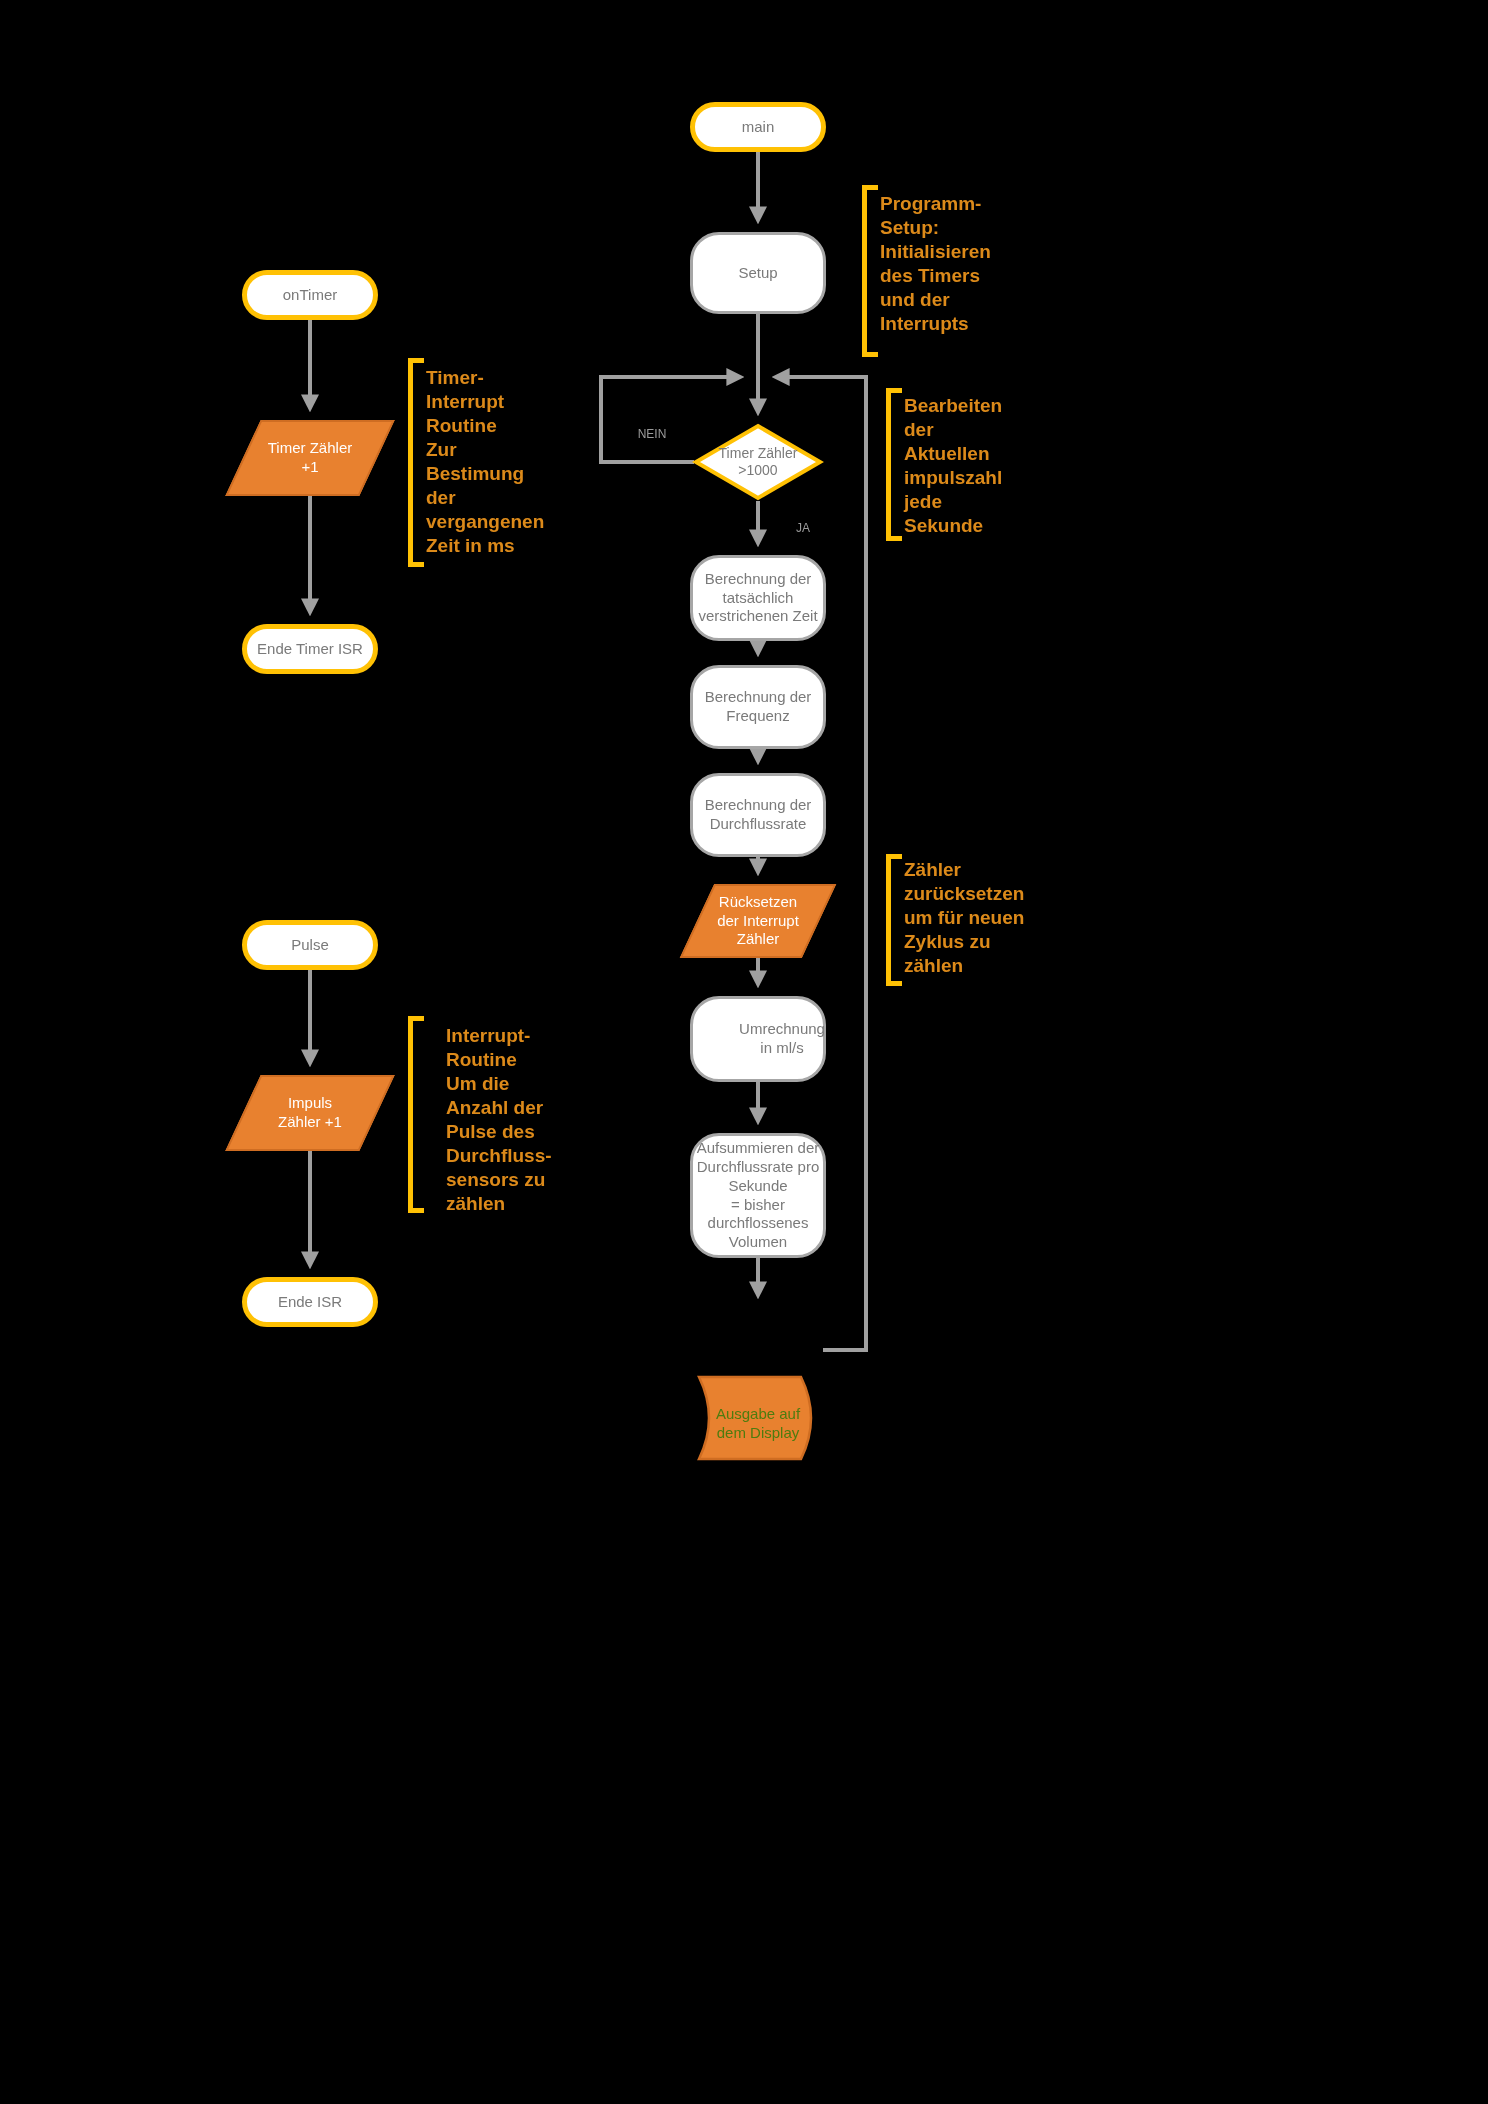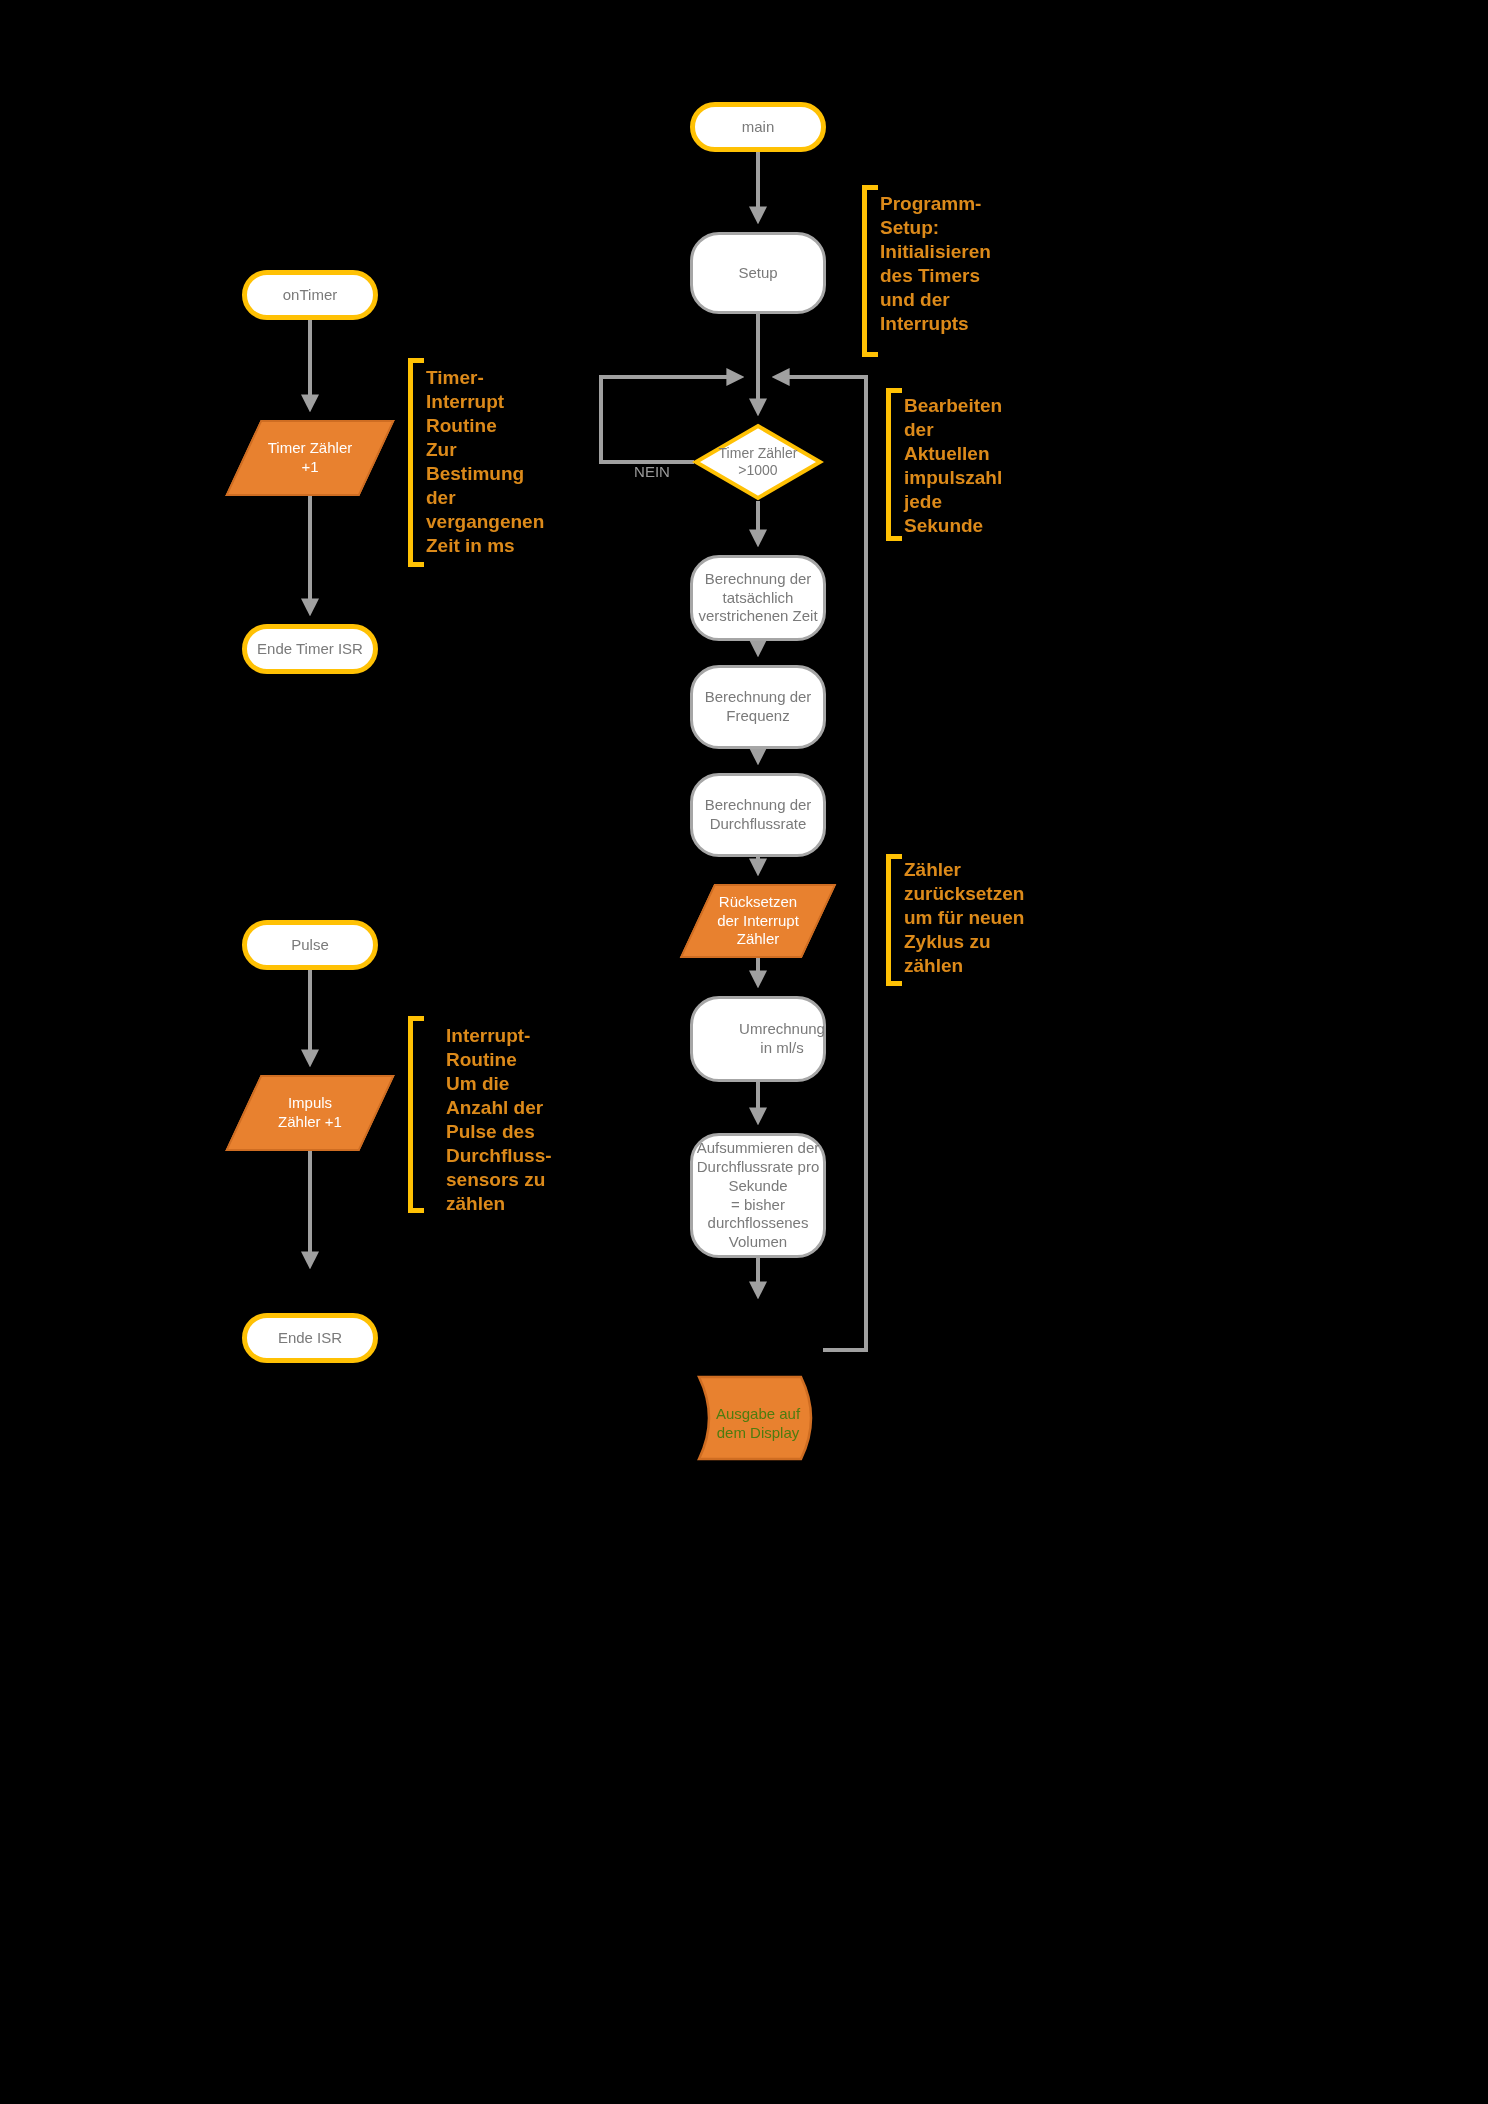--- a/index.html
+++ b/index.html
@@ -42,21 +42,21 @@
     position:absolute;color:var(--annotation-orange);font-size:19px;font-weight:bold;
     line-height:1.26;white-space:pre-line;text-shadow:1px 1px 1px rgba(0,0,0,.65);
   }
   .bracket{position:absolute;width:14px;border-left:5px solid var(--gold);box-sizing:border-box;}
   .bracket::before,.bracket::after{
     content:"";position:absolute;left:-5px;width:16px;height:5px;background:var(--gold);
   }
   .bracket::before{top:0;}
   .bracket::after{bottom:0;}
   .edge-label{
-    position:absolute;color:var(--edge-label-gray);font-size:15px;text-align:center;margin-top:36px;
+    position:absolute;color:var(--edge-label-gray);font-size:12px;text-align:center;
   }
 </style>
 </head>
 <body>
 
 <div id="canvas">
 
   <svg id="connector-layer" viewBox="0 0 1488 2104" xmlns="http://www.w3.org/2000/svg">
     <defs>
       <marker id="arrow" markerWidth="4.5" markerHeight="4.5" refX="3.4" refY="2.25" orient="auto" markerUnits="strokeWidth">
@@ -112,21 +112,21 @@
   <div class="node pill" style="left:242px;top:920px;width:136px;height:50px;">
     <span class="lbl">Pulse</span>
   </div>
 
   <div class="node para" style="left:243px;top:1075px;width:134px;height:76px;">
     <span class="shape-bg"></span>
     <span class="lbl">Impuls
 Zähler +1</span>
   </div>
 
-  <div class="node pill" style="left:242px;top:1277px;width:136px;height:50px;margin-top:36px;">
+  <div class="node pill" style="left:242px;top:1277px;width:136px;height:50px;">
     <span class="lbl">Ende ISR</span>
   </div>
 
   <div class="bracket" style="left:408px;top:1016px;height:197px;"></div>
   <div class="annotation" style="left:446px;top:1024px;width:160px;">Interrupt-
 Routine
 Um die
 Anzahl der
 Pulse des
 Durchfluss-

